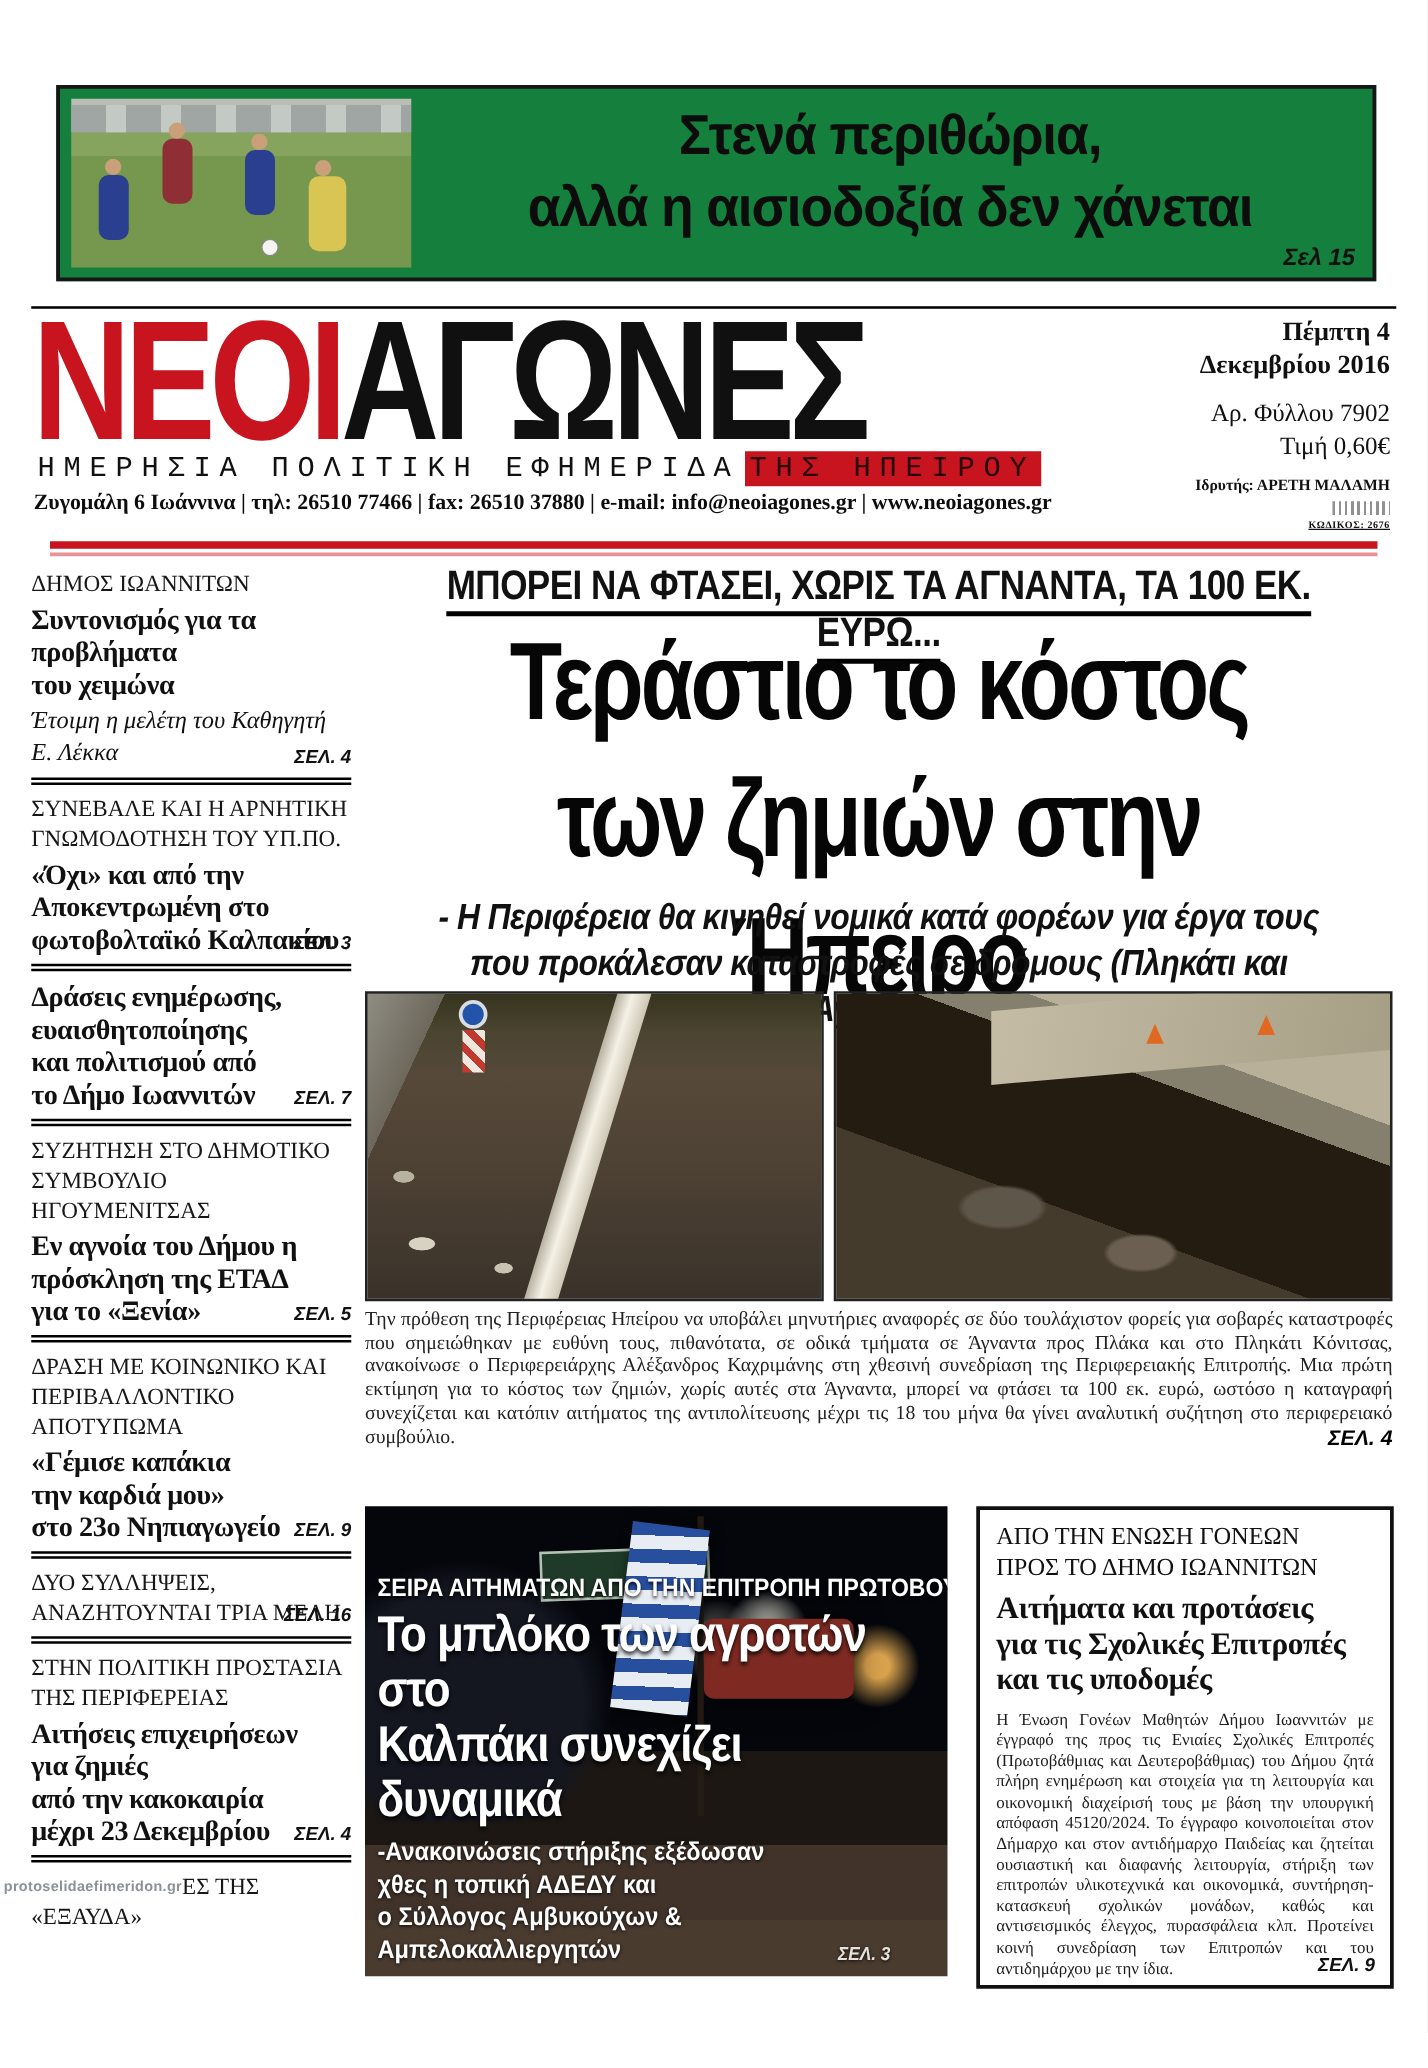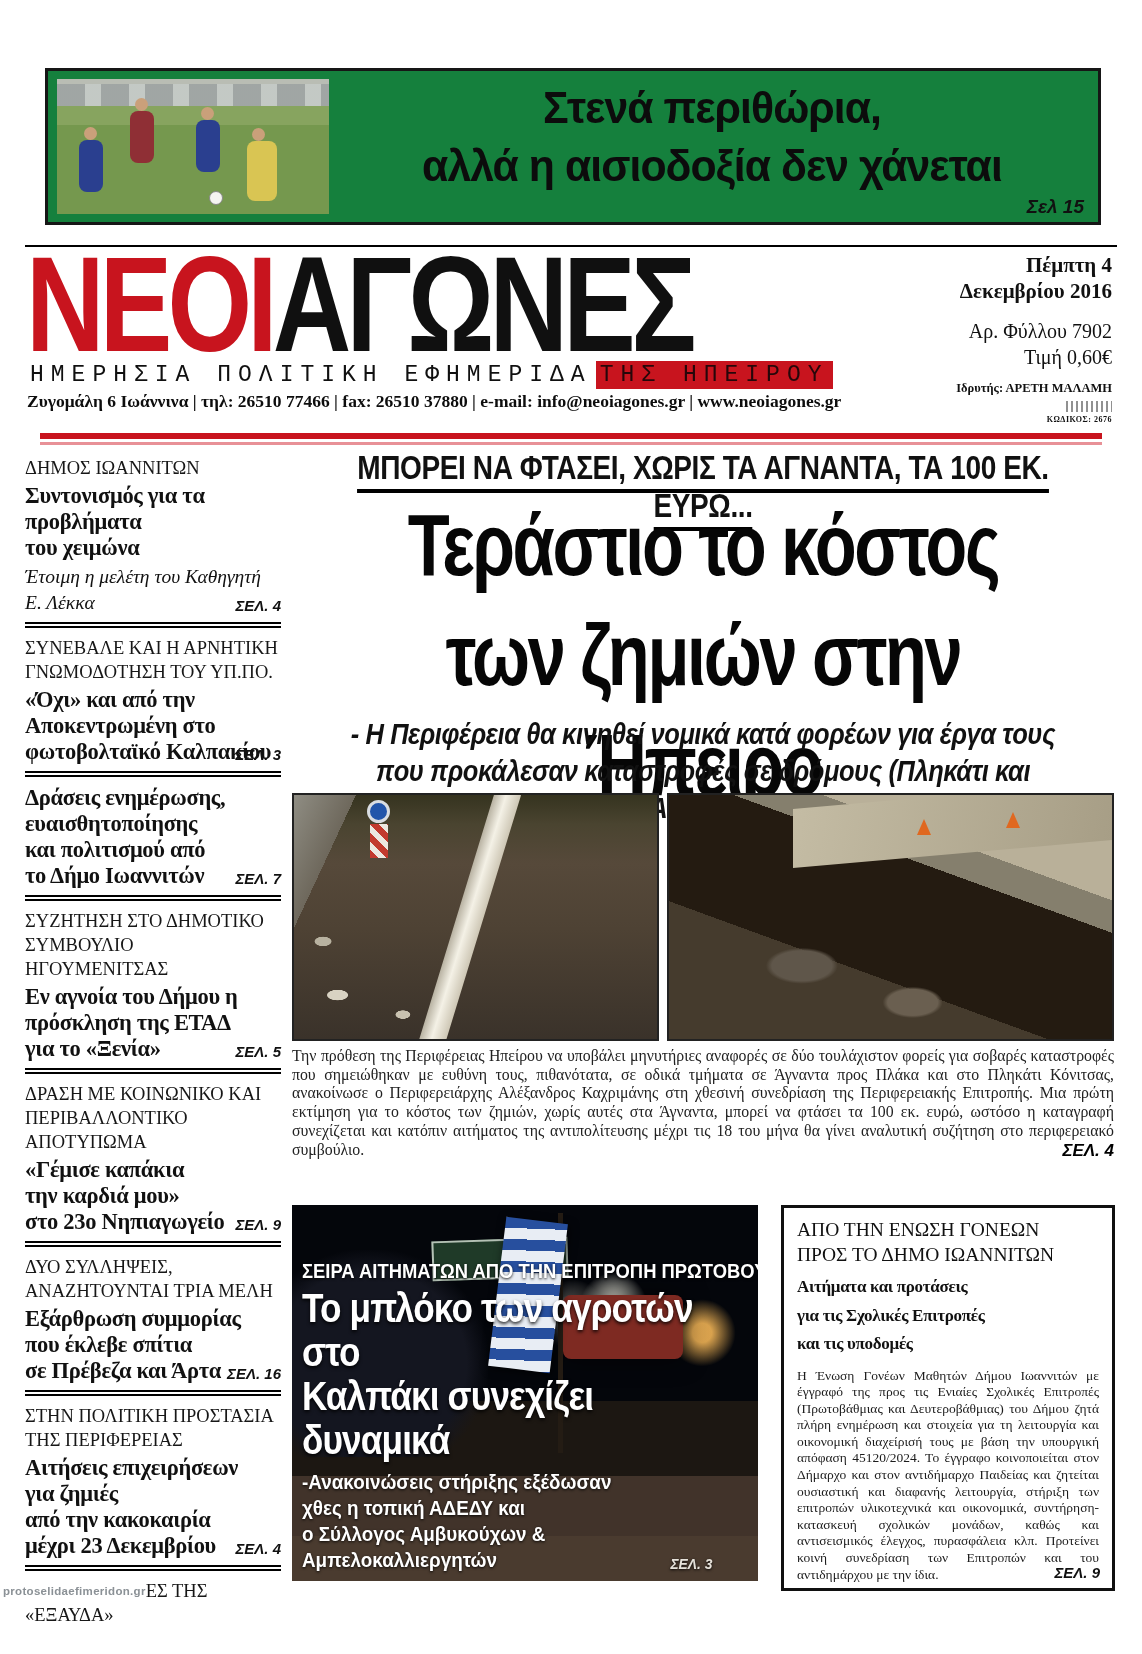--- a/index.html
+++ b/index.html
@@ -35,21 +35,21 @@
         font-size:23px;letter-spacing:7px;white-space:nowrap;color:#101010;}
   .tagline-region{background:#c8141e;color:#26070a;padding:1px 4px;margin-left:4px;}
   .contact{position:absolute;left:27px;top:391px;font-weight:bold;font-size:17.5px;white-space:nowrap;color:#0d0d0d;}
   .right-info{position:absolute;right:30px;top:252px;width:230px;text-align:right;}
   .ri-date{font-weight:bold;font-size:21px;line-height:26px;}
   .ri-issue{margin-top:16px;font-size:20px;}
   .ri-price{font-size:20px;margin-top:3px;}
   .ri-founder{margin-top:12px;font-weight:bold;font-size:12.5px;}
   .ri-marks{margin:5px 0 3px auto;width:46px;height:11px;
         background:repeating-linear-gradient(90deg,#555 0 2px,transparent 2px 5px);opacity:.65;}
-  .ri-code{font-weight:bold;font-size:8px;letter-spacing:.5px;}
+  .ri-code{font-weight:bold;font-size:8px;letter-spacing:.5px;text-decoration:underline;}
   .redrule-a{position:absolute;left:40px;top:433px;width:1062px;height:6px;background:#c8141e;}
   .redrule-b{position:absolute;left:40px;top:442px;width:1062px;height:3px;background:#e89197;}
 
   
   .sidebar{position:absolute;left:25px;top:456px;width:256px;}
   .sb-item{position:relative;}
   .sb-kicker{font-size:18.5px;line-height:24px;color:#171717;}
   .sb-title{font-weight:bold;font-size:22.5px;line-height:26px;letter-spacing:-.3px;margin-top:3px;}
   .sb-note{font-style:italic;font-size:19.5px;line-height:26px;margin-top:3px;}
   .sb-page{position:absolute;right:0;bottom:2px;font:italic bold 15px "Liberation Sans",sans-serif;}
@@ -116,21 +116,21 @@
   .f-title{font:bold 40px/44px "Liberation Sans",sans-serif;letter-spacing:-1px;transform:scaleX(.88);transform-origin:left;
         text-shadow:0 2px 4px rgba(0,0,0,.85);margin-bottom:7px;}
   .f-deck{font:bold 20.5px/26px "Liberation Sans",sans-serif;transform:scaleX(.92);transform-origin:left;
         text-shadow:0 1px 3px rgba(0,0,0,.9);position:relative;padding-right:64px;}
   .f-page{position:absolute;right:2px;bottom:1px;font:italic bold 15px "Liberation Sans",sans-serif;color:#e6e2da;}
 
   
   .parents{position:absolute;left:781px;top:1205px;width:334px;height:386px;border:3px solid #101010;
         box-sizing:border-box;padding:10px 13px;background:#fff;}
   .p-kicker{font-size:19.5px;line-height:24.5px;}
-  .p-title{font-weight:bold;font-size:17px;line-height:28.5px;margin-top:6px;letter-spacing:-.3px;}
+  .p-title{font-weight:bold;font-size:25px;line-height:28.5px;margin-top:6px;letter-spacing:-.3px;}
   .p-body{margin-top:9px;font-size:13.5px;line-height:16.6px;text-align:justify;color:#1c1c1c;}
   .p-page{position:absolute;right:12px;bottom:7px;font:italic bold 15px "Liberation Sans",sans-serif;}
 </style>
 </head>
 <body>
 
 <div class="page">
 
   <div class="banner">
     <div class="banner-photo">
@@ -211,23 +211,20 @@
       <div class="sb-title prewrap">«Γέμισε καπάκια
 την καρδιά μου»
 στο 23ο Νηπιαγωγείο</div>
       <span class="sb-page">ΣΕΛ. 9</span>
     </div>
     <div class="sb-rule"></div>
 
     <div class="sb-item">
       <div class="sb-kicker prewrap">ΔΥΟ ΣΥΛΛΗΨΕΙΣ,
 ΑΝΑΖΗΤΟΥΝΤΑΙ ΤΡΙΑ ΜΕΛΗ</div>
-      <div class="sb-title prewrap">Εξάρθρωση συμμορίας
-που έκλεβε σπίτια
-σε Πρέβεζα και Άρτα</div>
       <span class="sb-page">ΣΕΛ. 16</span>
     </div>
     <div class="sb-rule"></div>
 
     <div class="sb-item">
       <div class="sb-kicker prewrap">ΣΤΗΝ ΠΟΛΙΤΙΚΗ ΠΡΟΣΤΑΣΙΑ
 ΤΗΣ ΠΕΡΙΦΕΡΕΙΑΣ</div>
       <div class="sb-title prewrap">Αιτήσεις επιχειρήσεων
 για ζημιές
 από την κακοκαιρία

